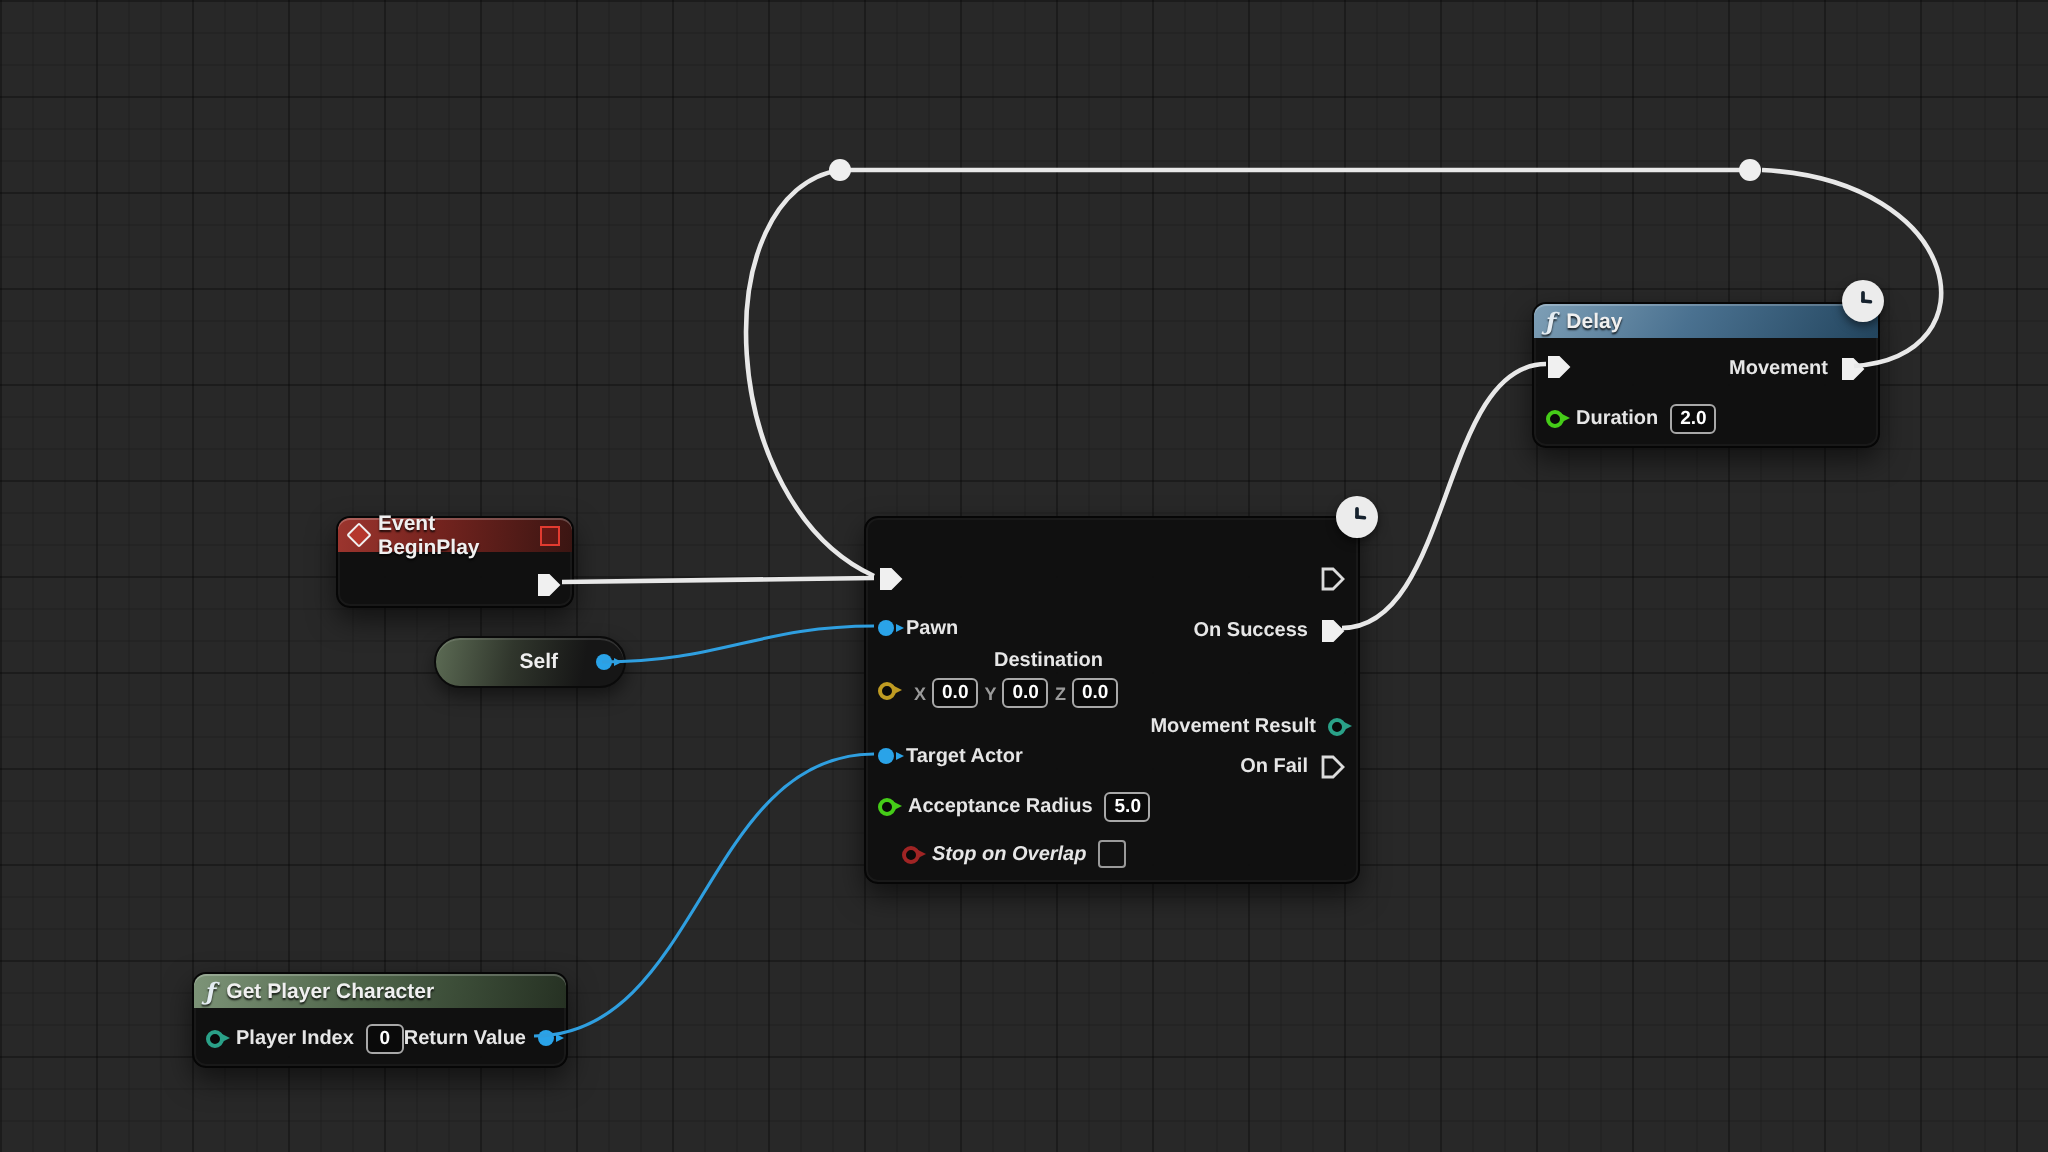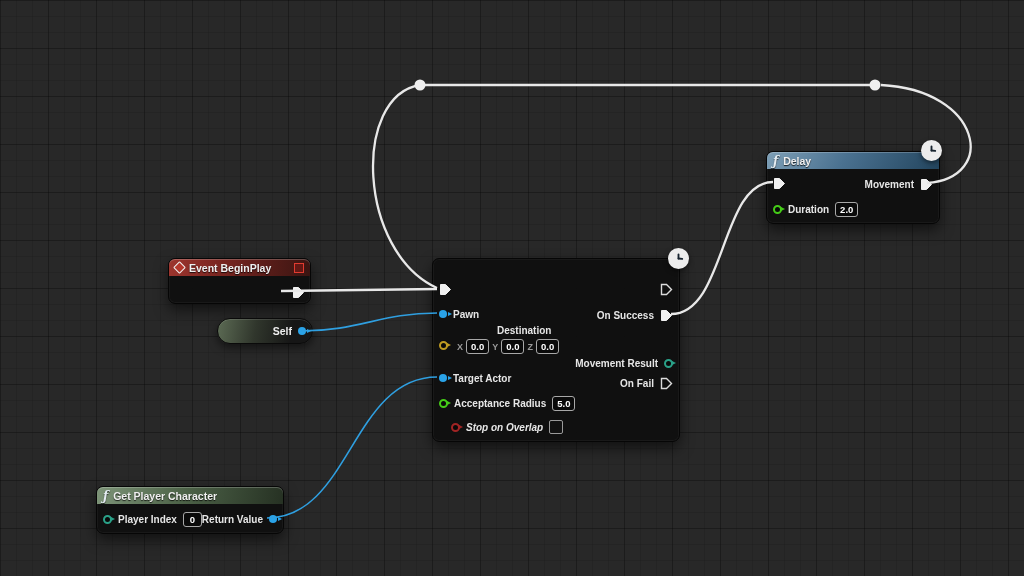--- a/index.html
+++ b/index.html
@@ -58,34 +58,34 @@
   .diamond{width:7px;height:7px;transform:rotate(45deg);background:#b5372c;
            border:1.5px solid #f0f0f0;border-radius:1px;flex:none;}
   .stopbox{width:8px;height:8px;border:1.5px solid #e23b30;background:rgba(150,28,22,0.4);
            margin-left:auto;flex:none;}
   .winicon{width:12px;height:9px;background:linear-gradient(#e7ecef 45%,#93a4b0 45%);
            border:1px solid #55,6b77;border:1px solid #556b77;flex:none;}
   .pill{
     position:absolute;border-radius:13px;border:1px solid #0a0a0a;
     background:linear-gradient(100deg,#5c6b54 0%,#30362c 40%,#161616 78%);
     box-shadow:0 4px 9px rgba(0,0,0,0.5), inset 0 1px 0 rgba(255,255,255,0.12);
-    display:flex;align-items:center;justify-content:flex-end;gap:6px;
+    display:flex;align-items:center;justify-content:flex-end;gap:19px;
     padding:0 6px;color:#efefef;font-size:10.5px;font-weight:bold;z-index:10;
   }
   #wires{position:absolute;left:0;top:0;z-index:20;pointer-events:none;}
   #wires path{fill:none;}
   .wexec{stroke:#e8e8e8;stroke-width:2.3;}
   .wdata{stroke:#2f9fe0;stroke-width:1.6;}
 </style>
 </head>
 <body>
 
 <div id="canvas">
 
-  <div class="node" style="left:168px;top:258px;width:117px;height:44px;padding-left:24px;">
+  <div class="node" style="left:168px;top:258px;width:117px;height:44px;">
     <div class="node-header header-red">
       <span class="diamond"></span>
       <span>Event BeginPlay</span>
       <span class="stopbox"></span>
     </div>
     <div class="row rrow" style="right:5px;top:26px;">
       <svg class="exec efill" width="13" height="13" viewBox="0 0 13 13">
         <path d="M1.5 1.5 H6.5 L11.5 6.5 L6.5 11.5 H1.5 Z"></path>
         </svg>
     </div>

